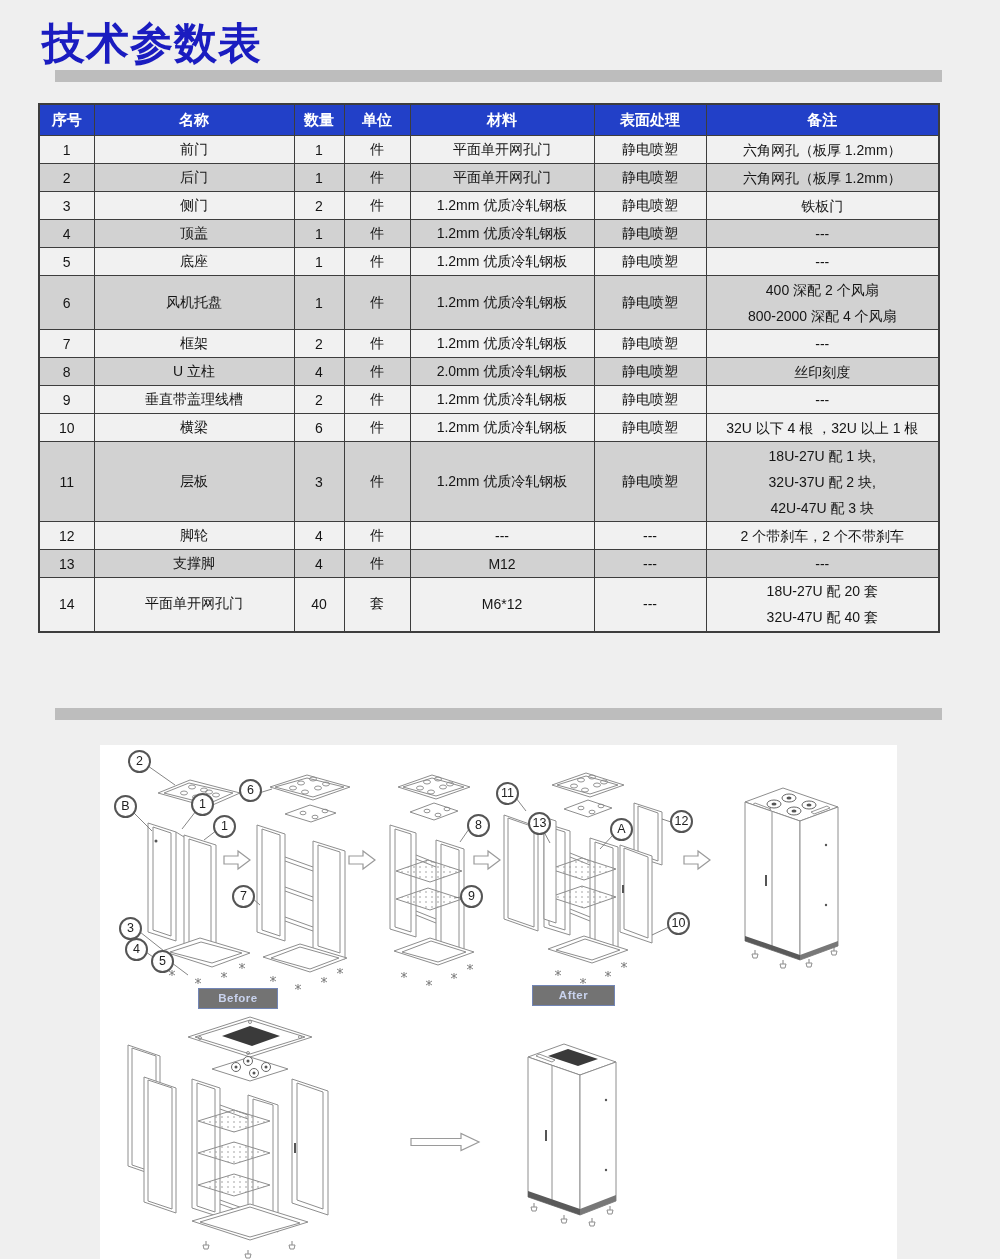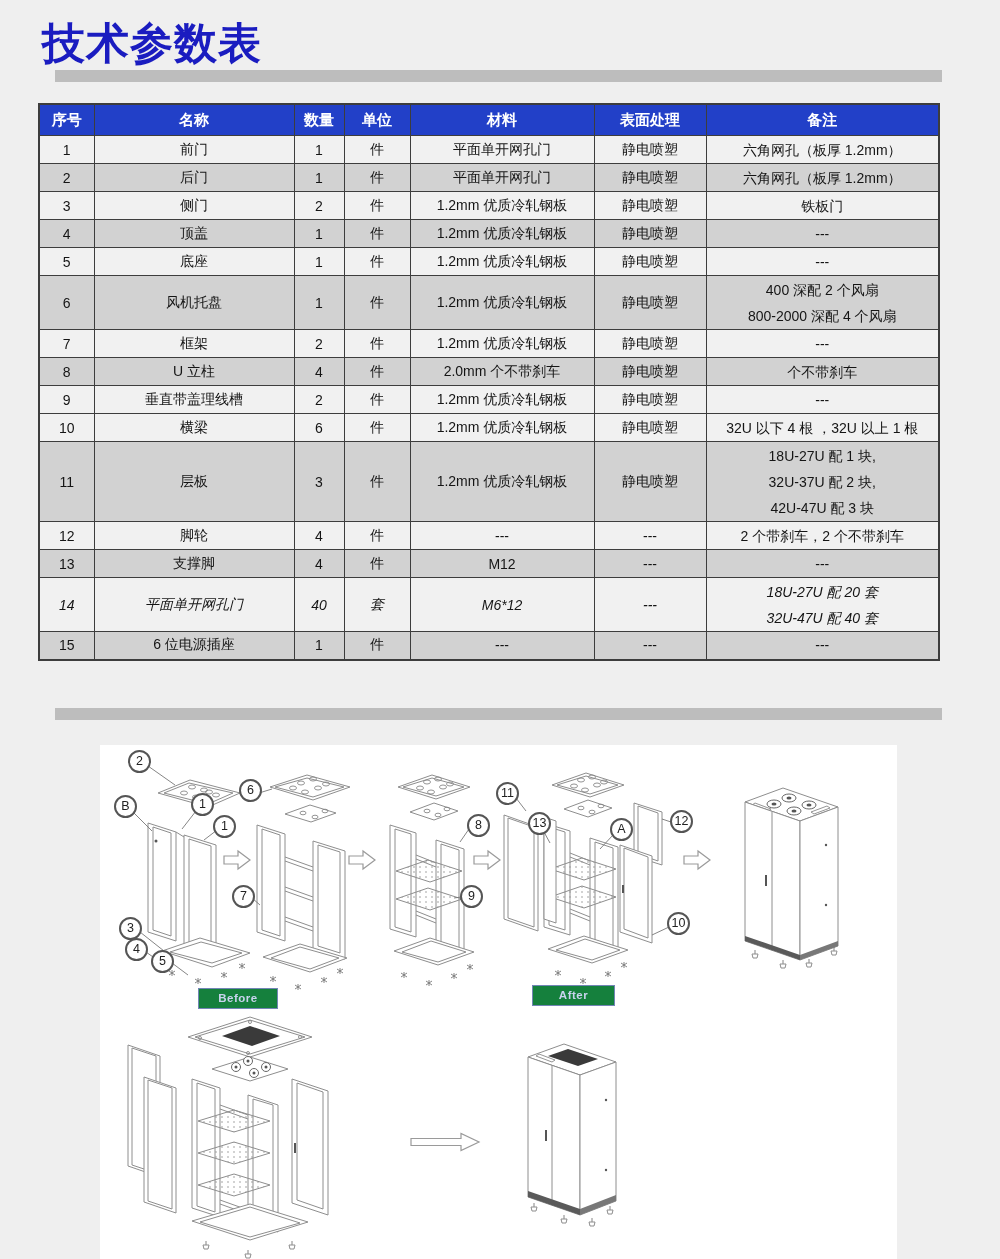--- a/index.html
+++ b/index.html
@@ -52,21 +52,21 @@
 
   .callout {
     position:absolute; width:23px; height:23px; box-sizing:border-box;
     margin-left:-12px; margin-top:-12px;
     border:2px solid #555; border-radius:50%;
     background:#fff; color:#222;
     font-size:12.5px; line-height:19px; text-align:center;
   }
   .step-label {
     position:absolute; height:19px; line-height:19px;
-    background:#15803d; border:1px solid #7285b5;
+    background:#737373; border:1px solid #7285b5;
     color:#c9d3ee; font-size:11.5px; font-weight:bold;
     text-align:center; letter-spacing:0.5px;
   }
   #before-label { left:98px;  top:243px; width:78px; }
   #after-label  { left:432px; top:240px; width:81px; }
 
   
   .ln   { fill:none;   stroke:#8e8e8e; stroke-width:1; }
   .lnw  { fill:#ffffff; stroke:#8e8e8e; stroke-width:1; }
   .dk   { fill:#3a3a3a; stroke:none; }
@@ -187,24 +187,24 @@
           <td>静电喷塑</td>
           <td>
             <div>---</div>
           </td>
         </tr>
         <tr class="gray" style="height: 28px;">
           <td>8</td>
           <td>U 立柱</td>
           <td>4</td>
           <td>件</td>
-          <td>2.0mm 个不带刹车</td>
-          <td>静电喷塑</td>
-          <td>
-            <div>个不带刹车</div>
+          <td>2.0mm 优质冷轧钢板</td>
+          <td>静电喷塑</td>
+          <td>
+            <div>丝印刻度</div>
           </td>
         </tr>
         <tr class="light" style="height: 28px;">
           <td>9</td>
           <td>垂直带盖理线槽</td>
           <td>2</td>
           <td>件</td>
           <td>1.2mm 优质冷轧钢板</td>
           <td>静电喷塑</td>
           <td>
@@ -250,41 +250,30 @@
           <td>13</td>
           <td>支撑脚</td>
           <td>4</td>
           <td>件</td>
           <td>M12</td>
           <td>---</td>
           <td>
             <div>---</div>
           </td>
         </tr>
-        <tr class="light" style="height: 54px; font-style: italic;">
+        <tr class="light" style="height: 54px;">
           <td>14</td>
           <td>平面单开网孔门</td>
           <td>40</td>
           <td>套</td>
           <td>M6*12</td>
           <td>---</td>
           <td>
             <div>18U-27U 配 20 套</div>
             <div>32U-47U 配 40 套</div>
-          </td>
-        </tr>
-        <tr class="gray" style="height: 28px;">
-          <td>15</td>
-          <td>6 位电源插座</td>
-          <td>1</td>
-          <td>件</td>
-          <td>---</td>
-          <td>---</td>
-          <td>
-            <div>---</div>
           </td>
         </tr>
       </tbody>
   </table>
 
   <div class="title-bar" id="bar-assembly"></div>
 
   <div class="diagram-panel">
     <svg width="797" height="514" viewBox="0 0 797 514">
       <defs>

